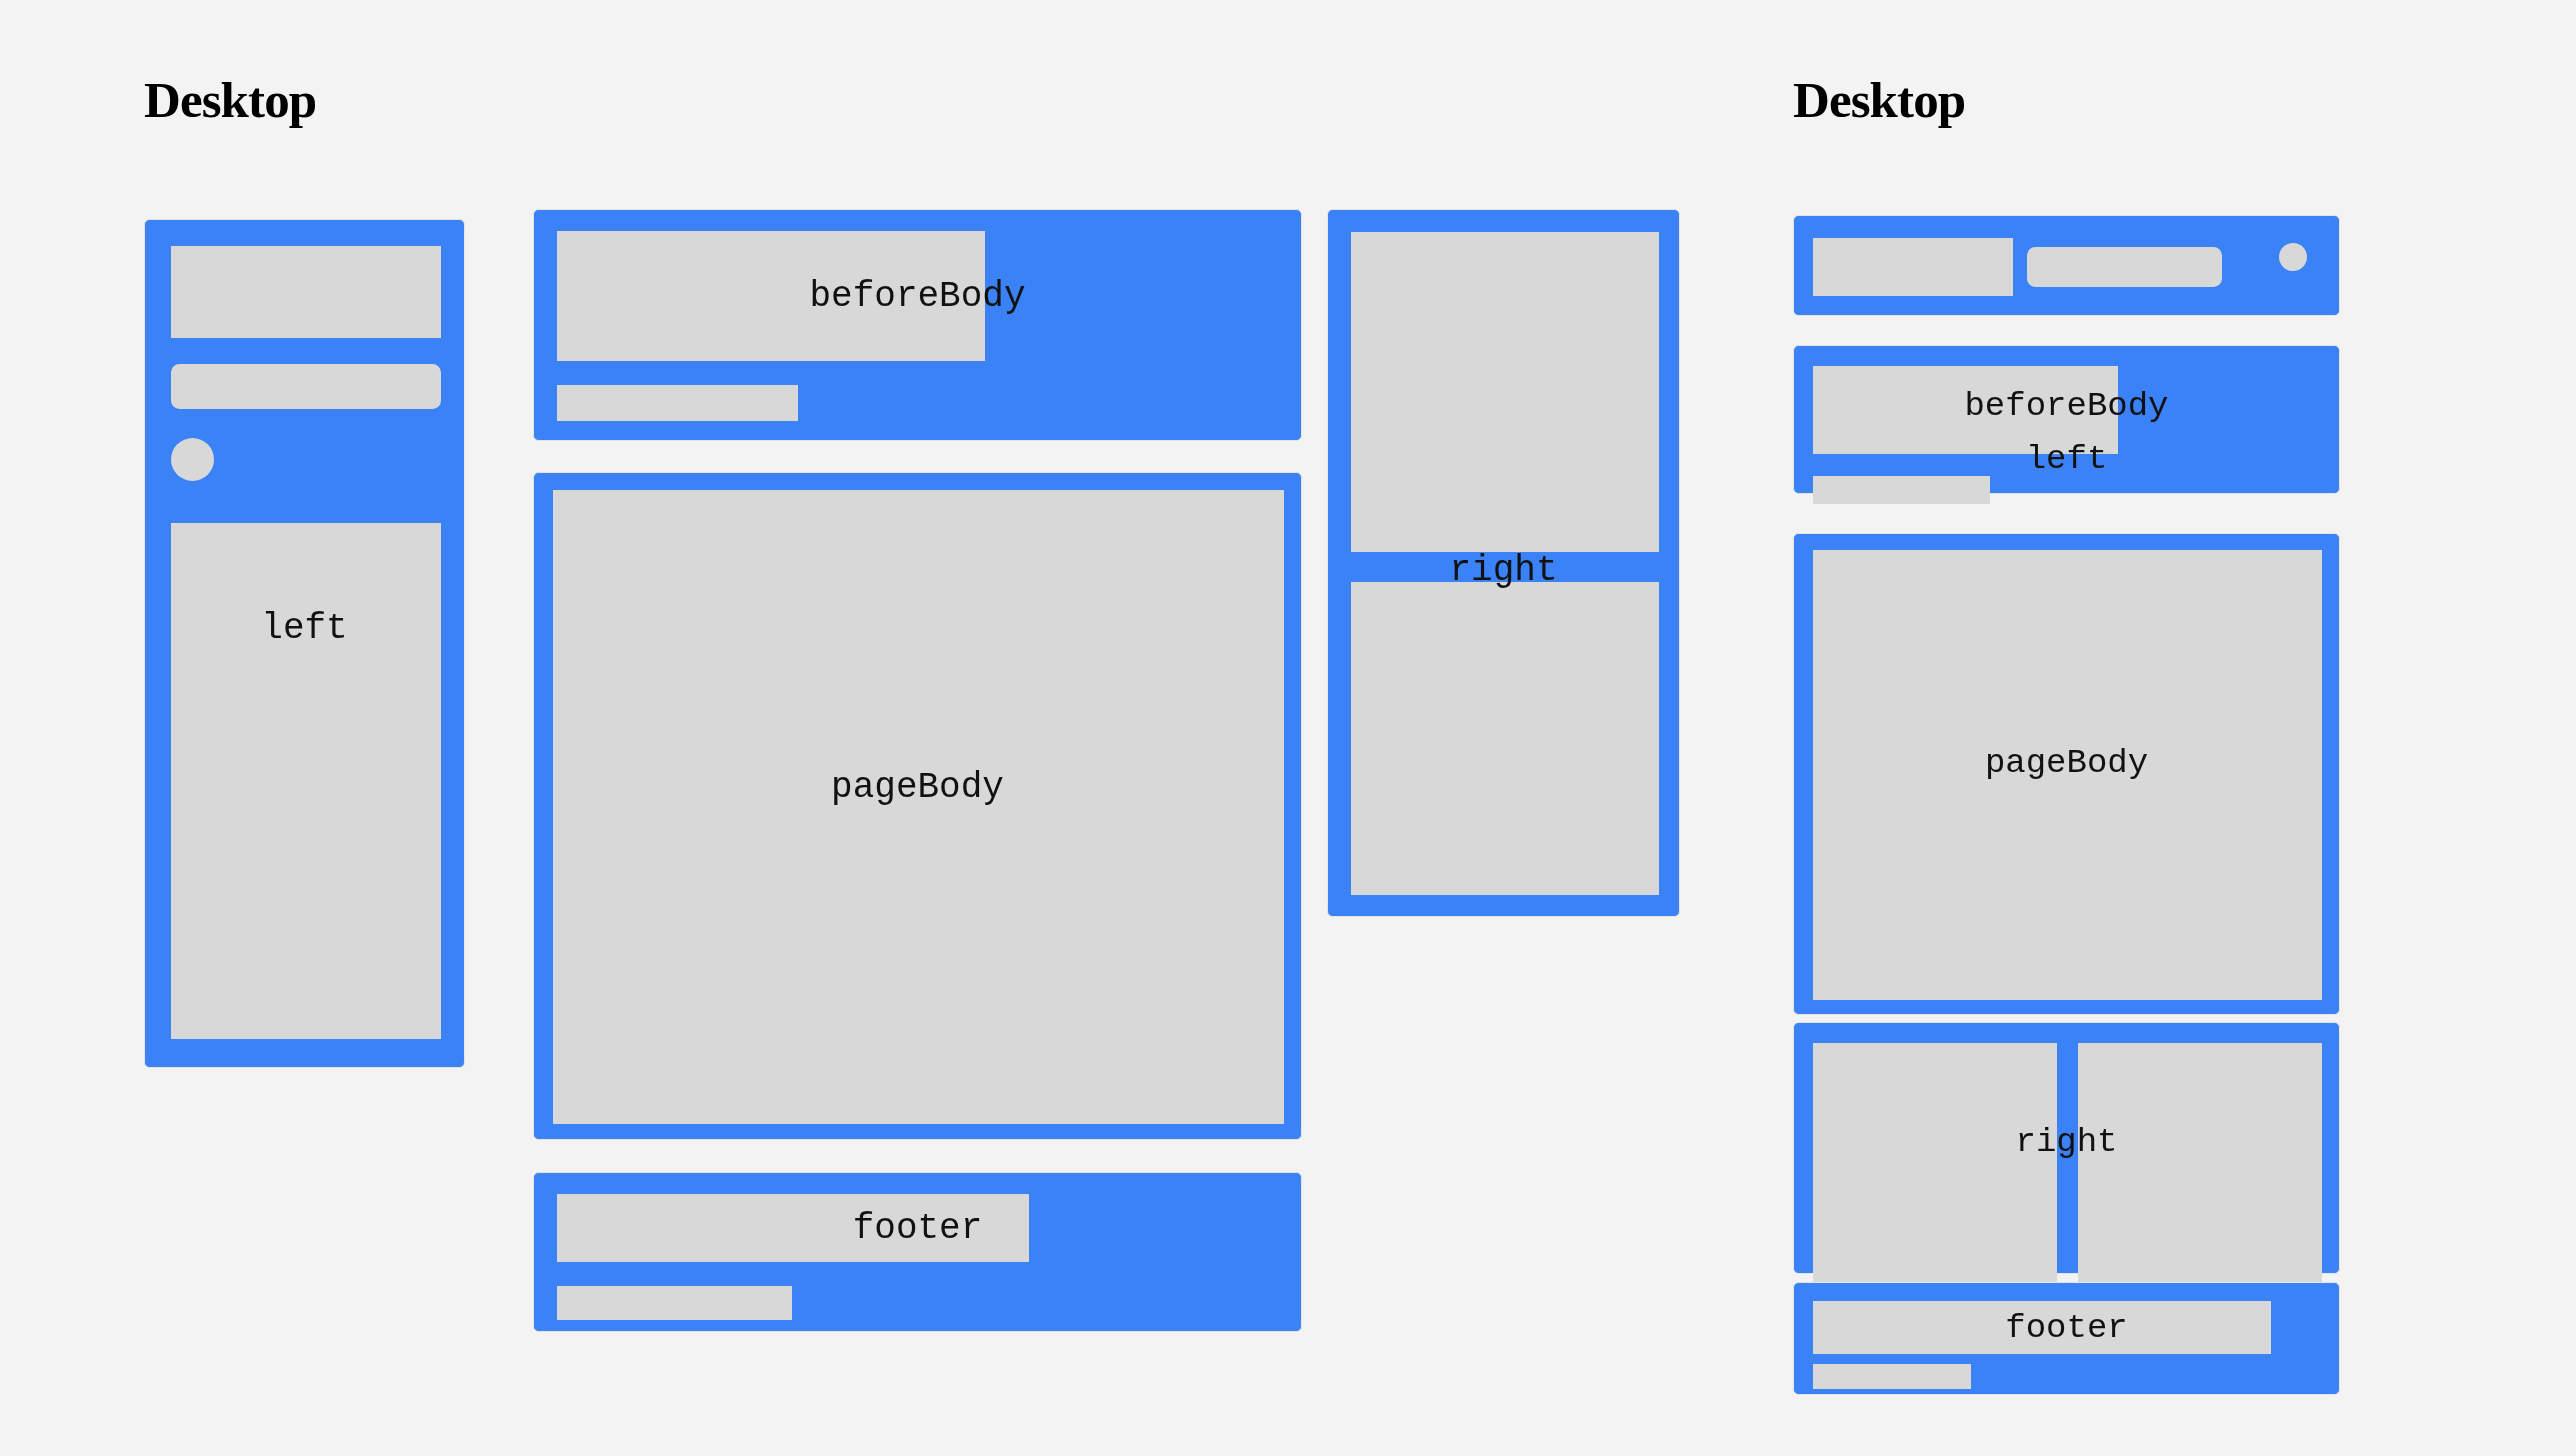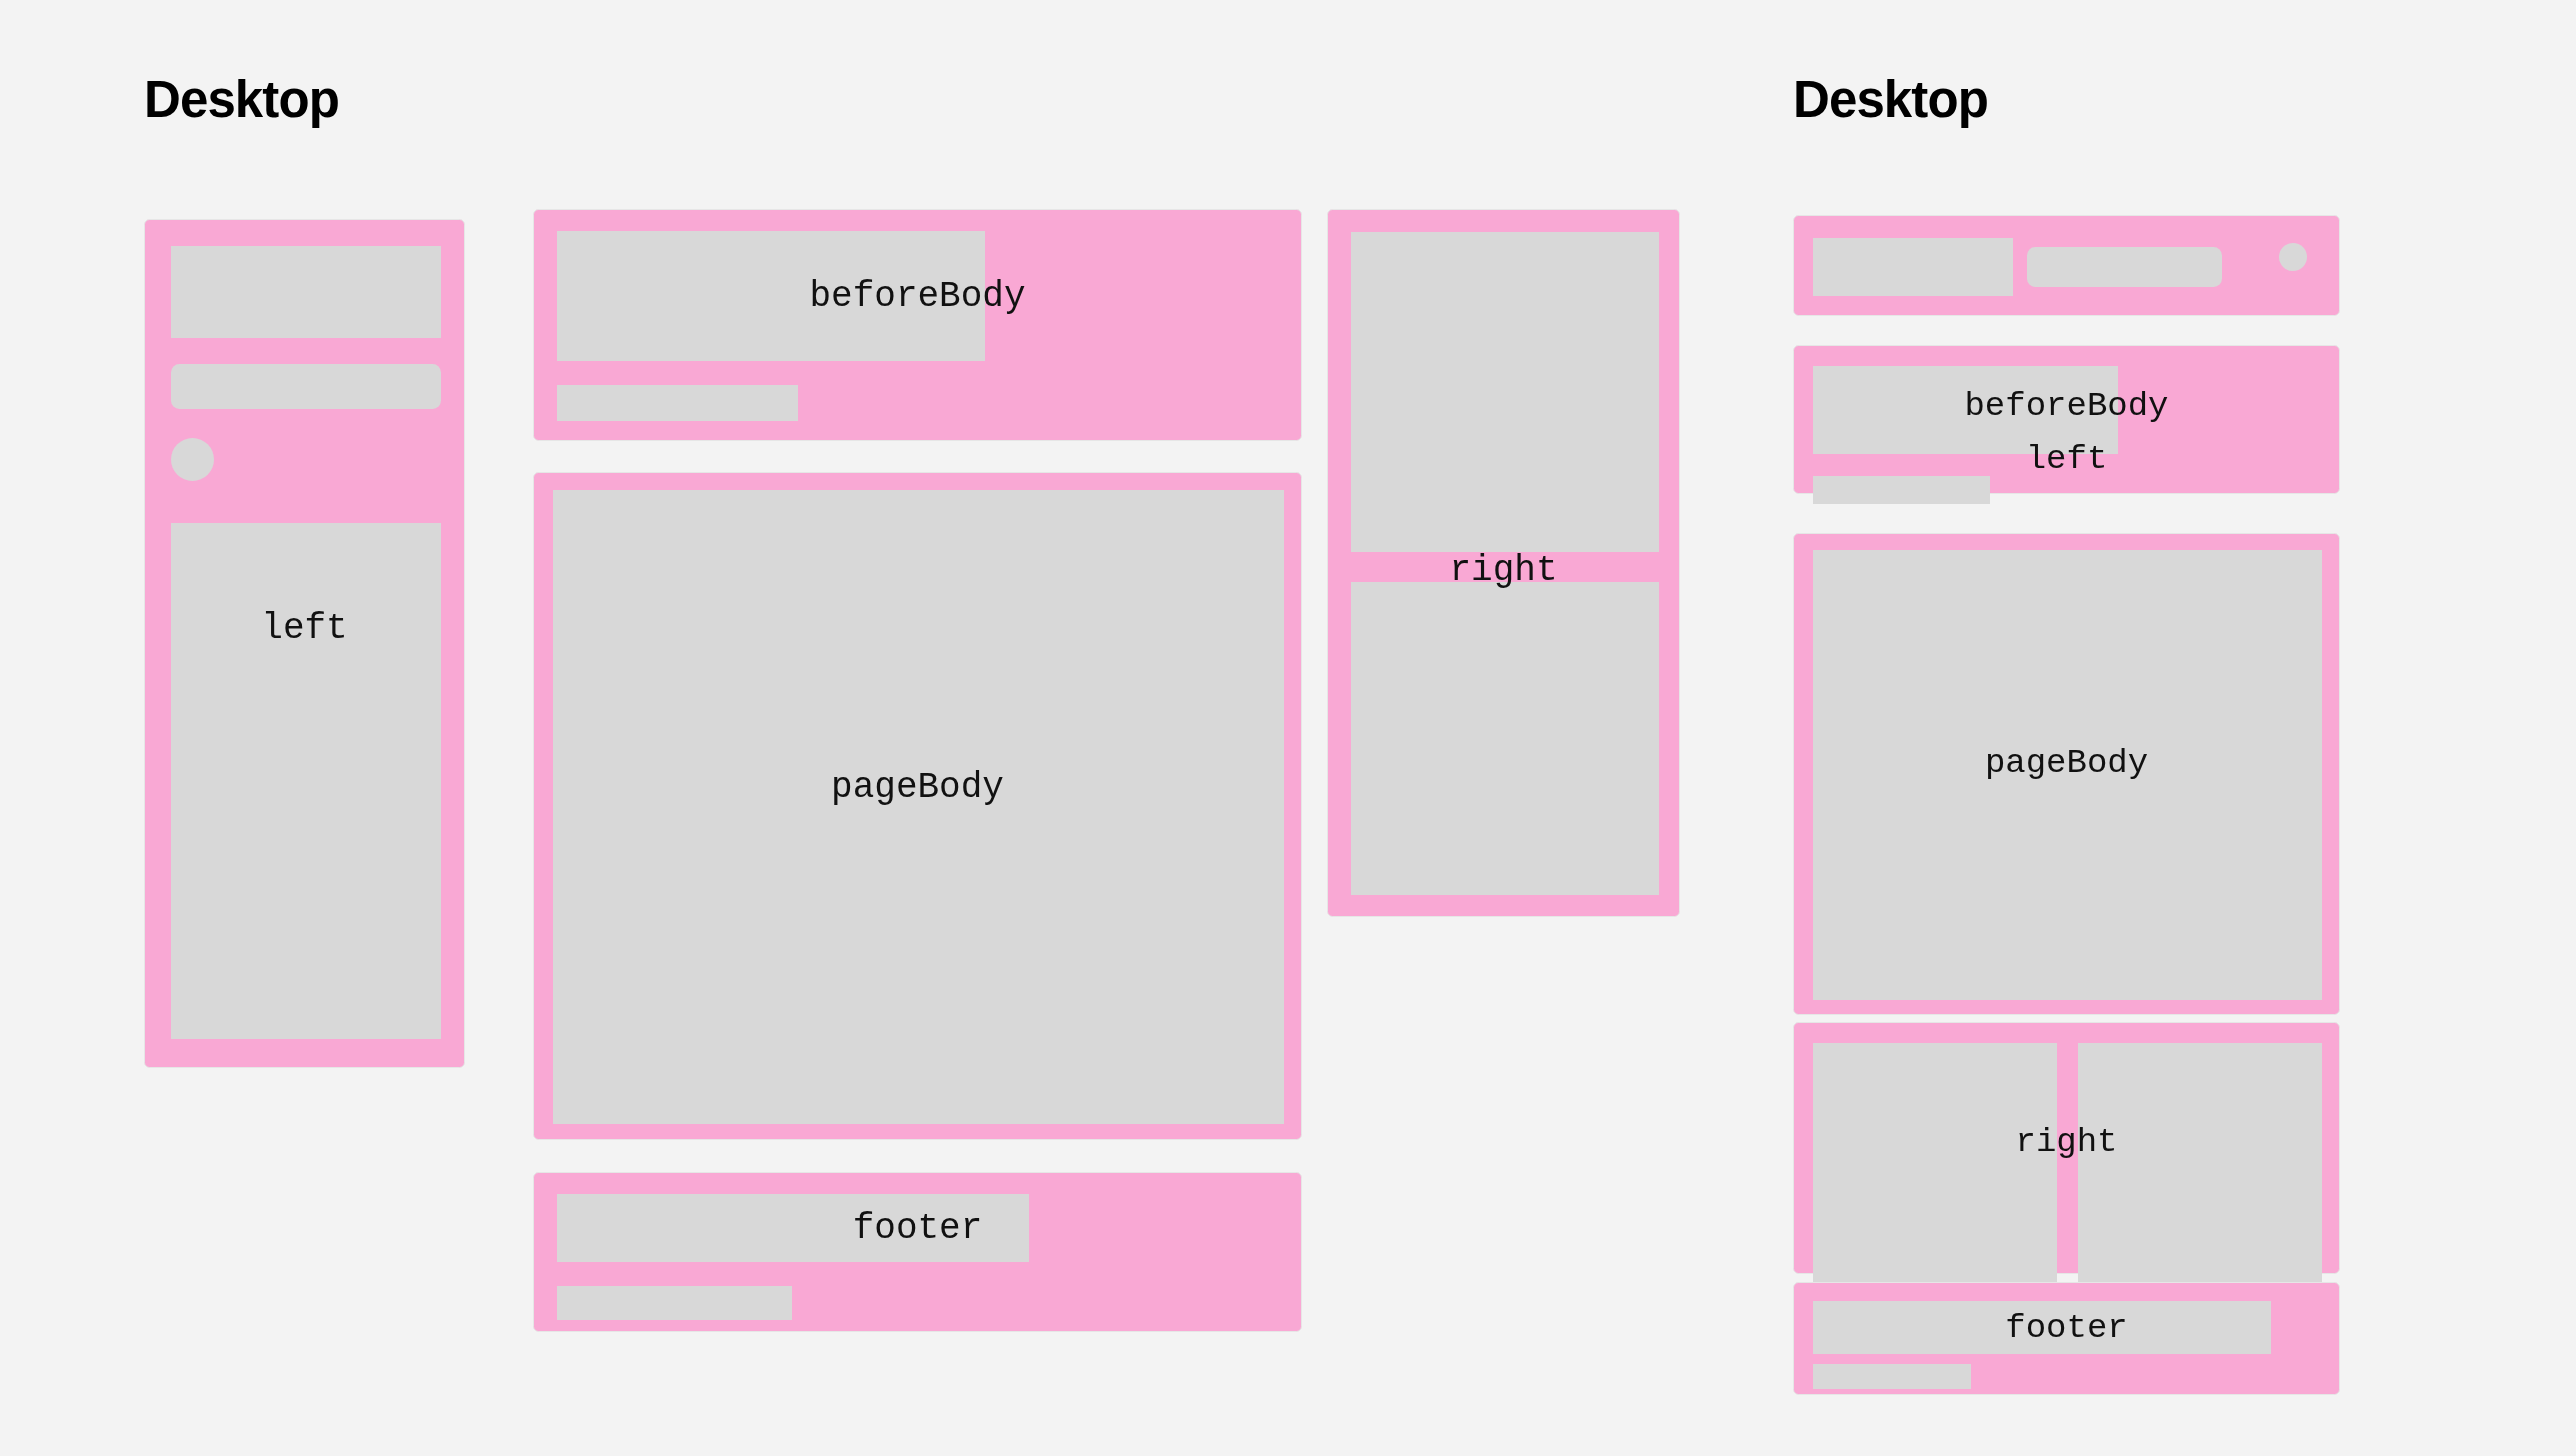--- a/index.html
+++ b/index.html
@@ -15,35 +15,35 @@
   .page {
     position: relative;
     width: 2576px;
     height: 1456px;
     background: #f3f3f3;
   }
 
   
   .section-title {
     position: absolute;
-    font-family: Liberation Sans, sans-serif;
+    font-family: Liberation Serif, serif;
     font-weight: bold;
     font-size: 51px;
     line-height: 56px;
     letter-spacing: -0.9px;
     color: #000000;
     white-space: nowrap;
   }
   #desktop-title { left: 144px; top: 72px; }
   #mobile-title  { left: 1793px; top: 72px; }
 
   
   .panel {
     position: absolute;
-    background: #f9a8d4;
+    background: #3b82f6;
     border: 1.9px solid #e6e6e6;
     border-radius: 5.6px;
   }
 
   
   .blk {
     background: #d8d8d8;
     position: absolute;
   }
   .blk.rounded { border-radius: 8.5px; }

